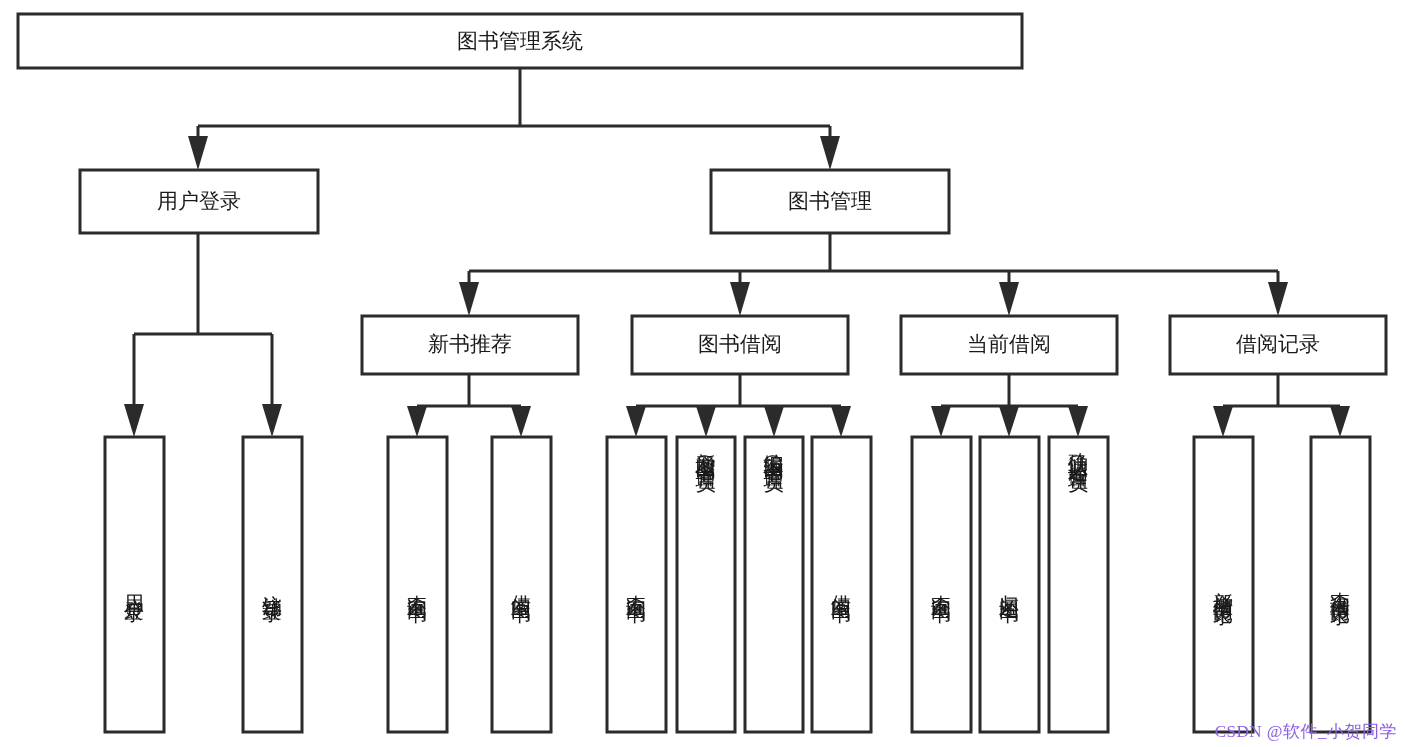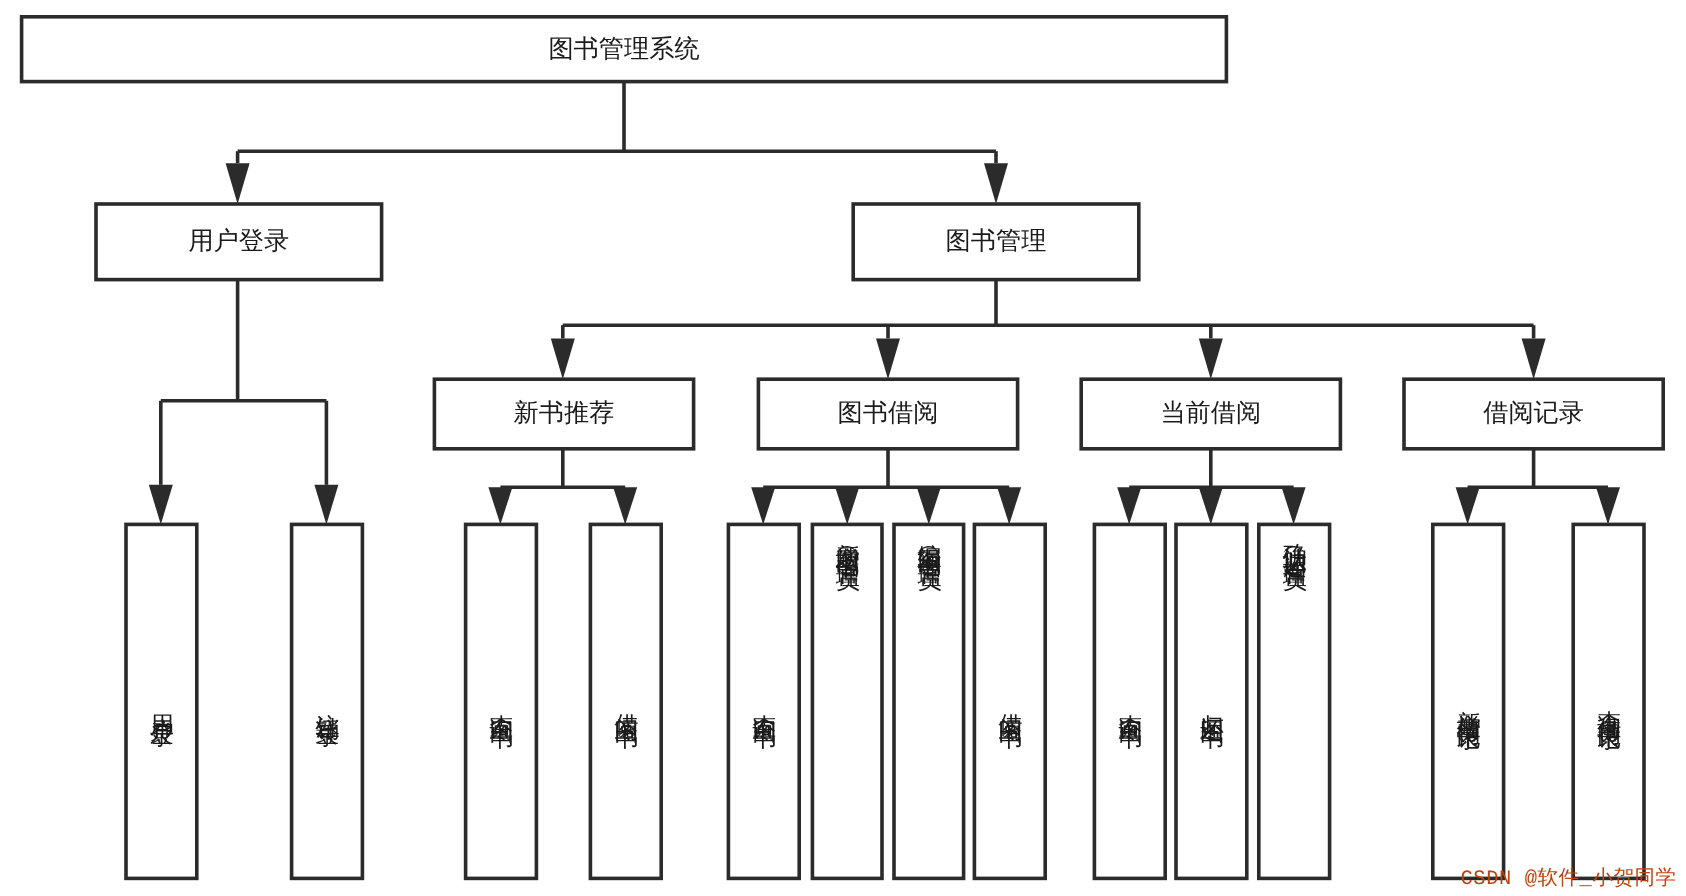--- a/index.html
+++ b/index.html
@@ -58,23 +58,23 @@
     color: #1a1a1a;
     letter-spacing: 3px;
     white-space: nowrap;
     text-align: center;
     pointer-events: none;
   }
   .watermark {
     position: absolute;
     right: 8px;
     bottom: 4px;
-    font-family: Liberation Mono, monospace;
+    font-family: Liberation Serif, serif;
     font-size: 17px;
-    color: #c2410c;
+    color: #8b5cf6;
     white-space: nowrap;
     letter-spacing: 0.5px;
   }
 </style>
 </head>
 <body>
 
 <div id="diagram-root">
 
   <svg class="diagram-canvas" viewBox="0 0 1405 747" xmlns="http://www.w3.org/2000/svg">

